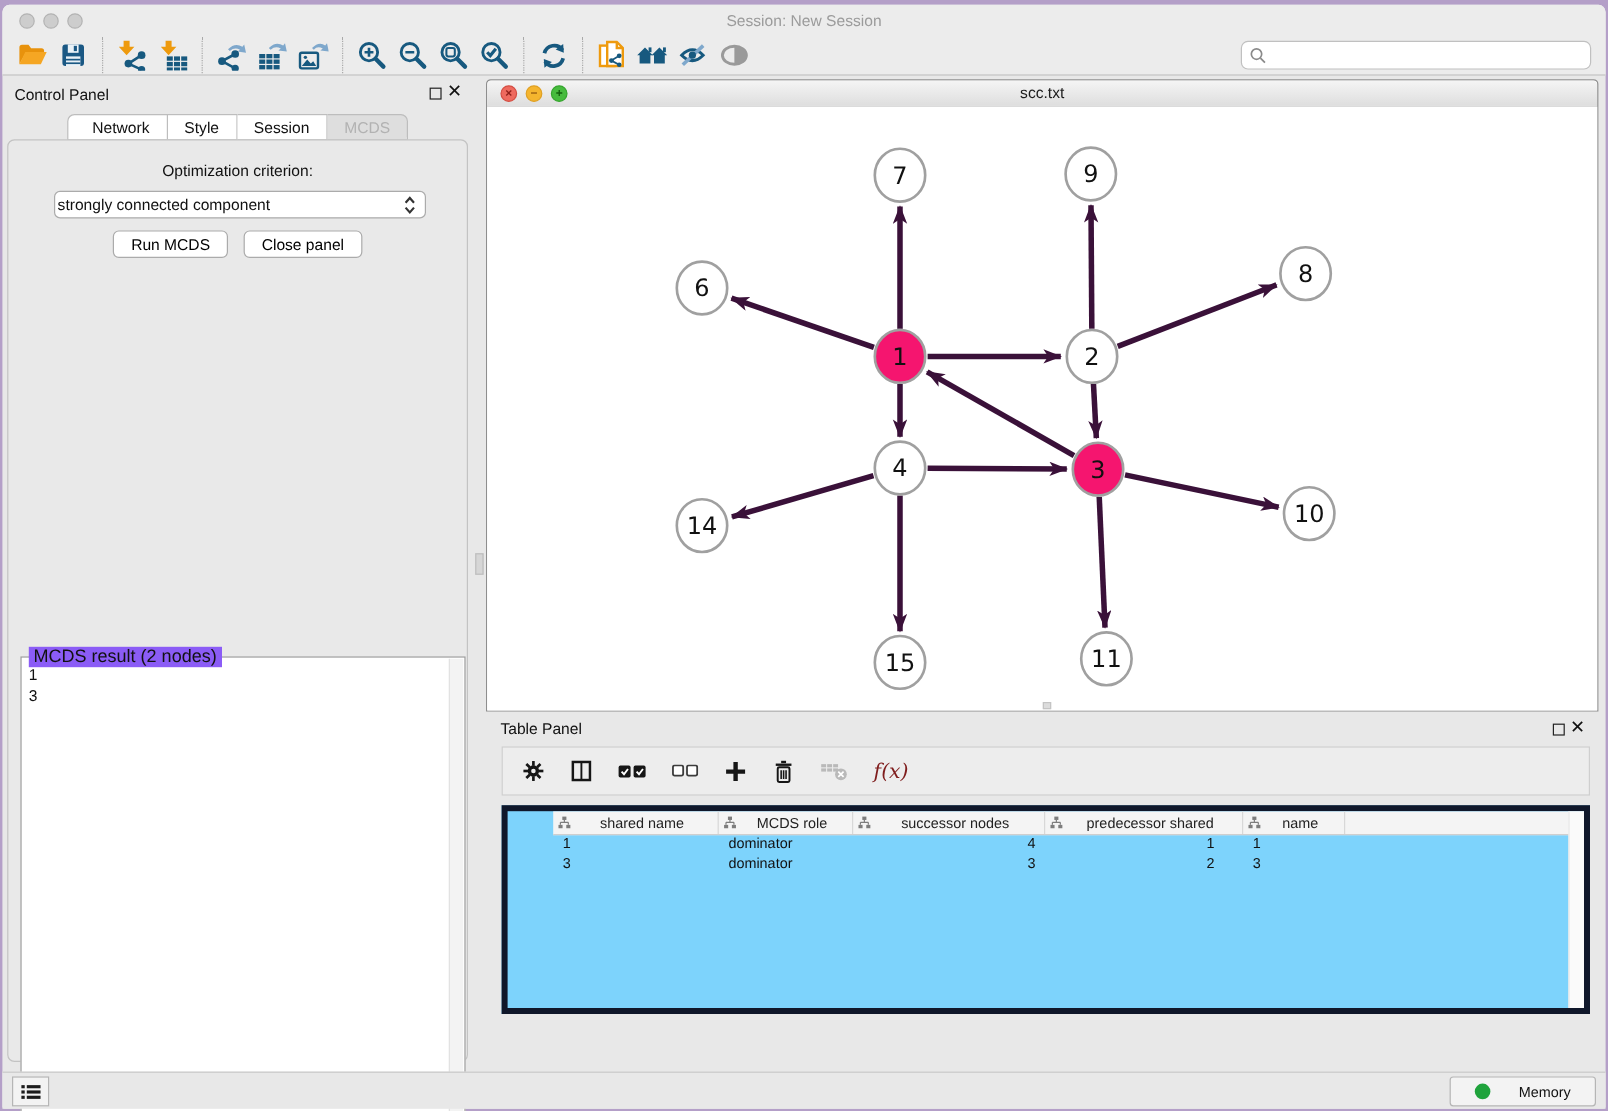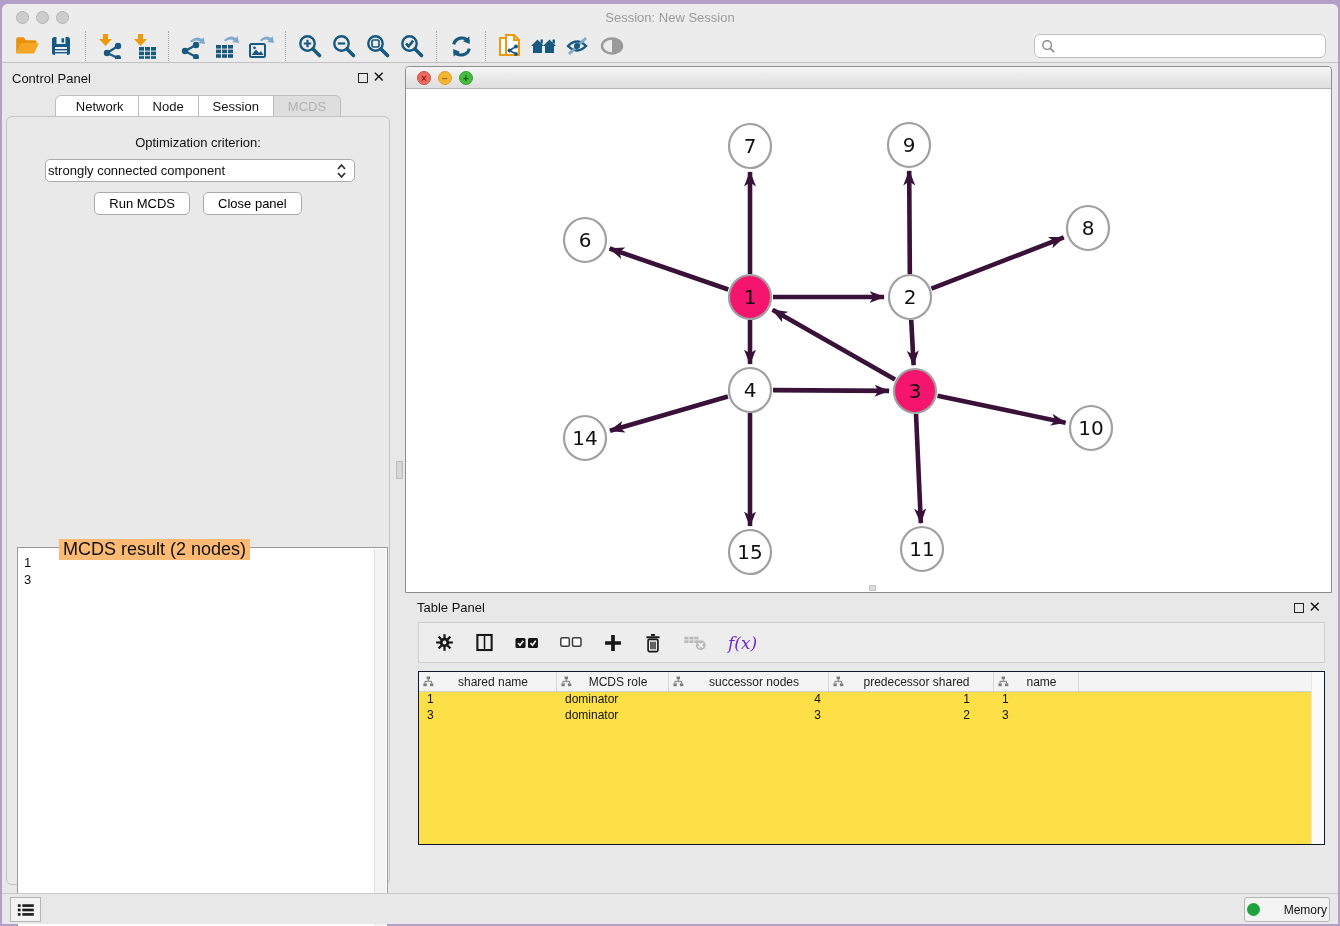--- a/index.html
+++ b/index.html
@@ -48,21 +48,21 @@
   .crit-select { position:absolute; left:38px; top:42px; width:310px; height:23px; background:#fff;
     border:1px solid #ababab; border-radius:5px; display:flex; align-items:center; padding:0 24px 0 2px;
     font-size:13px; cursor:pointer; }
   .crit-select .stepper { position:absolute; right:7px; top:3px; }
   .btn { height:23px; background:#fff; border:1px solid #ababab; border-radius:5px;
     font-size:13px; padding:4px 14px; display:inline-flex; align-items:center; cursor:pointer;
     font-family:"Liberation Sans",sans-serif; }
   .cp-buttons { position:absolute; top:75px; left:0; right:0; display:flex; justify-content:center; gap:13px; }
   .mcds-fieldset { position:absolute; left:10px; width:371px; top:430px; height:382px;
     border:1px solid #9a9a9a; background:#fff; }
-  .mcds-legend { position:absolute; top:-9px; left:6px; background:#fdba74; padding:0 4px; font-size:18px;margin-left:35px; }
+  .mcds-legend { position:absolute; top:-9px; left:6px; background:#8b5cf6; padding:0 4px; font-size:15px; }
   .mcds-lines { position:absolute; left:6px; top:6px; right:16px; bottom:4px;
     font-size:13px; line-height:17px; white-space:pre; overflow:hidden; }
   .mcds-scroll { position:absolute; right:1px; top:1px; bottom:1px; width:12px;
     background:#f3f3f3; border-left:1px solid #e2e2e2; }
 
   
   .v-split { position:absolute; left:394px; top:63px; width:11px; bottom:33px; }
   .v-grip { position:absolute; left:2px; top:398px; width:7px; height:18px;
     background:#d6d6d6; border:1px solid #bdbdbd; cursor:col-resize; }
 
@@ -78,42 +78,42 @@
   .net-canvas { position:absolute; left:0; right:0; top:22px; bottom:0; background:#fff; overflow:hidden; }
   .net-grip { position:absolute; bottom:1px; left:50%; width:7px; height:6px;
     background:#dcdcdc; border:1px solid #c4c4c4; }
 
   
   .table-panel { position:absolute; left:405px; top:595px; width:927px; bottom:33px; }
   .tp-header { position:absolute; left:12px; top:5px; font-size:13px; }
   .tp-toolbar { position:absolute; left:13px; right:7px; top:27px; height:41px;
     background:#ededed; border:1px solid #cfcfcf; display:flex; align-items:center; gap:21px; padding:0 16px; }
   .tp-tool { display:flex; align-items:center; justify-content:center; cursor:pointer; }
-  .fx-label { font:italic 17px "DejaVu Serif", serif; color:#6d28d9; }
+  .fx-label { font:italic 17px "DejaVu Serif", serif; color:#7f1d1d; }
   .tp-table { position:absolute; left:13px; right:7px; top:76px; height:174px;
-    background:#fde047; border:1px solid #0f172a; overflow:hidden; }
+    background:#7dd3fc; border:5px solid #0f172a; overflow:hidden;padding-left:38px; }
   .tp-scroll { position:absolute; right:0; top:0; bottom:0; width:13px; background:#fafafa; border-left:1px solid #e6e6e6; }
   .thead { display:flex; height:20px; background:#f4f4f4; border-bottom:1px solid #cfcfcf; }
   .th { display:flex; align-items:center; font-size:12px; color:#222; border-right:1px solid #d8d8d8;
     padding:0 4px; position:relative; cursor:pointer; }
   .th .th-label { flex:1; text-align:center; }
   .trow { display:flex; height:16px; font-size:12px; }
   .td { padding:0 8px; overflow:hidden; white-space:nowrap; }
   .td.r { text-align:right; }
   .td.c3 { padding-right:24px; }
   .tp-tabs { position:absolute; left:0; right:0; top:268px; display:flex; justify-content:center; }
 
   
   .statusbar { position:absolute; left:2px; right:2px; bottom:2px; height:31px;
     background:#e8e8e8; border-top:1px solid #c9c9c9; }
   .sb-left-btn { position:absolute; left:8px; top:3px; width:31px; height:25px;
     background:#f3f3f3; border:1px solid #b5b5b5; display:flex; align-items:center; justify-content:center; cursor:pointer; }
   .memory-btn { position:absolute; right:8px; top:3px; height:25px; background:#f3f3f3;
     border:1px solid #b5b5b5; border-radius:3px; display:flex; align-items:center; gap:24px;
-    padding:0 2px; font-size:12px; cursor:pointer; }
+    padding:0 20px; font-size:12px; cursor:pointer; }
   .memory-dot { width:13px; height:13px; border-radius:50%; background:#1fa33c; }
   svg { display:block; }
 </style>
 </head>
 <body>
 
 <div class="chrome"></div>
 
 <div class="titlebar">
   <span class="tl-dot" style="left:14px"></span>
@@ -287,21 +287,21 @@
     <input type="text" placeholder="" style="">
   </div>
 </div>
 
 <div class="control-panel">
   <div class="cp-header">Control Panel</div>
   <span class="win-float" style="right:26px"></span>
   <span class="win-close" style="right:9px">✕</span>
   <div class="cp-tabs" id="cp-tabs">
       <div class="tab">Network</div>
-      <div class="tab">Node</div>
+      <div class="tab">Style</div>
       <div class="tab">Session</div>
       <div class="tab active">MCDS</div>
     </div>
   <div class="cp-body">
     <div class="crit-label">Optimization criterion:</div>
     <div class="crit-select">
       <span>strongly connected component</span>
       <span class="stepper">
         <svg width="11" height="16" viewBox="0 0 11 16">
           <path d="M2 6 L5.5 2 L9 6" fill="none" stroke="#333" stroke-width="1.8"></path>
@@ -324,20 +324,21 @@
 
 <div class="v-split">
   <div class="v-grip"></div>
 </div>
 
 <div class="net-window">
   <div class="net-titlebar">
     <span class="net-dot" style="left:11px; background:#ee6a5f; border:1px solid #d44e43; color:#90201a;">×</span>
     <span class="net-dot" style="left:32px; background:#f5b52e; border:1px solid #dfa023; color:#985d10;">−</span>
     <span class="net-dot" style="left:53px; background:#47bb3e; border:1px solid #35a52e; color:#14610f;">+</span>
+    <div class="net-title">scc.txt</div>
   </div>
   <div class="net-canvas">
     <svg id="graph-svg" width="925" height="504" viewBox="0 0 925 504">
         <defs>
           <marker id="arrow" markerUnits="userSpaceOnUse" markerWidth="16" markerHeight="13" refX="14.5" refY="6" orient="auto">
             <path d="M0 0 L15.5 6 L0 12 L4 6 Z" fill="#3a1139"></path>
           </marker>
         </defs>
         <line x1="344" y1="185" x2="344" y2="83" stroke="#3a1139" stroke-width="4.6" marker-end="url(#arrow)"></line>
         <line x1="322.2606252742353" y1="200.4900341856449" x2="203.5749453421688" y2="159.48952657274924" stroke="#3a1139" stroke-width="4.6" marker-end="url(#arrow)"></line>

